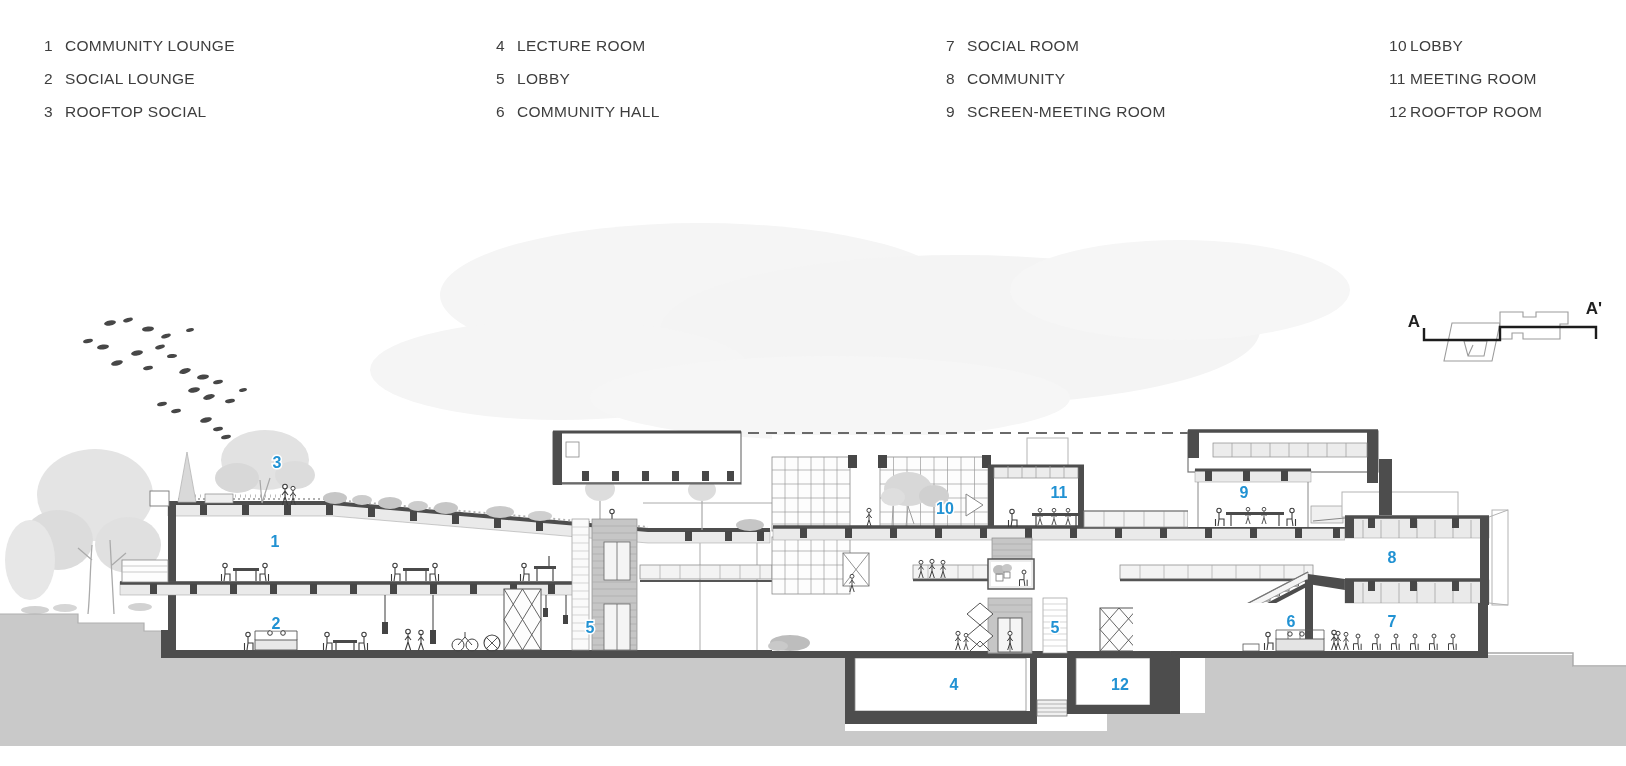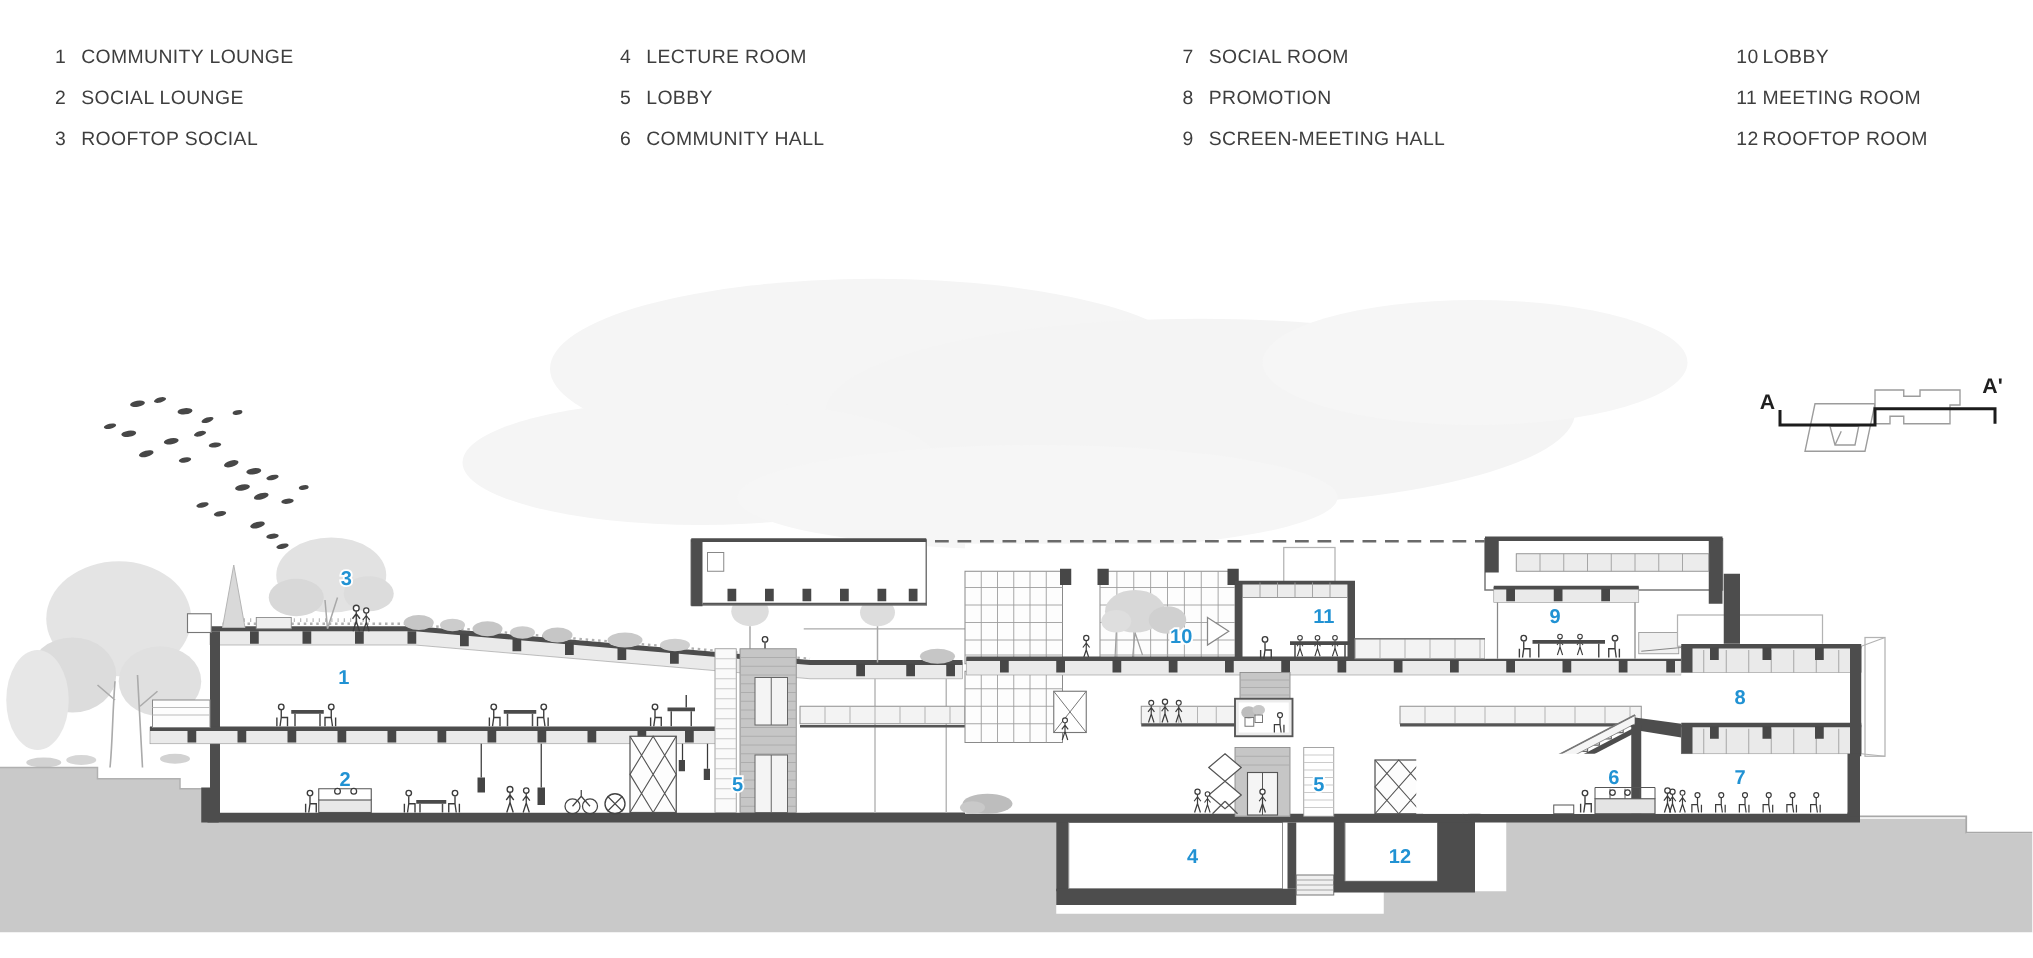--- a/index.html
+++ b/index.html
@@ -483,25 +483,25 @@
         <span>COMMUNITY HALL</span>
       </div>
   </div>
   <div class="legend-col" style="left:946px">
     <div class="legend-row">
         <span class="legend-num">7</span>
         <span>SOCIAL ROOM</span>
       </div>
     <div class="legend-row">
         <span class="legend-num">8</span>
-        <span>PROMOTION</span>
+        <span>COMMUNITY</span>
       </div>
     <div class="legend-row">
         <span class="legend-num">9</span>
-        <span>SCREEN-MEETING HALL</span>
+        <span>SCREEN-MEETING ROOM</span>
       </div>
   </div>
   <div class="legend-col" style="left:1389px">
     <div class="legend-row">
         <span class="legend-num">10</span>
         <span>LOBBY</span>
       </div>
     <div class="legend-row">
         <span class="legend-num">11</span>
         <span>MEETING ROOM</span>

